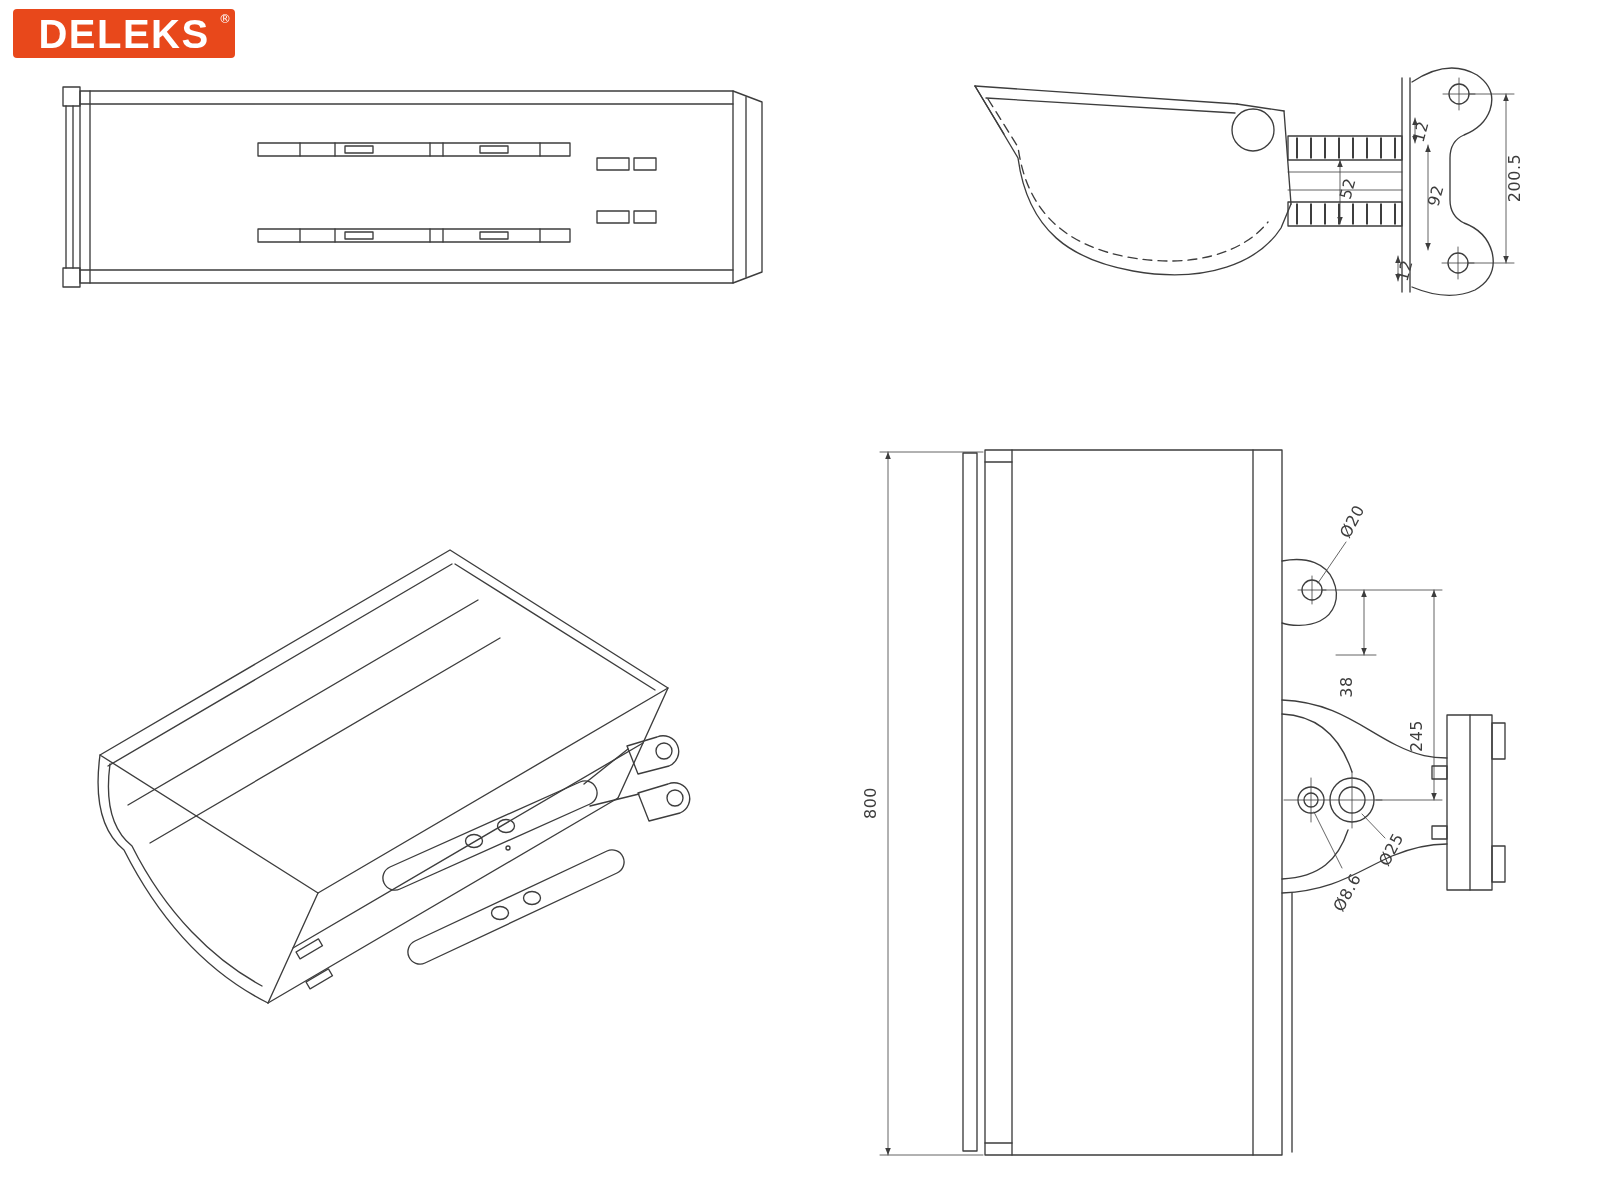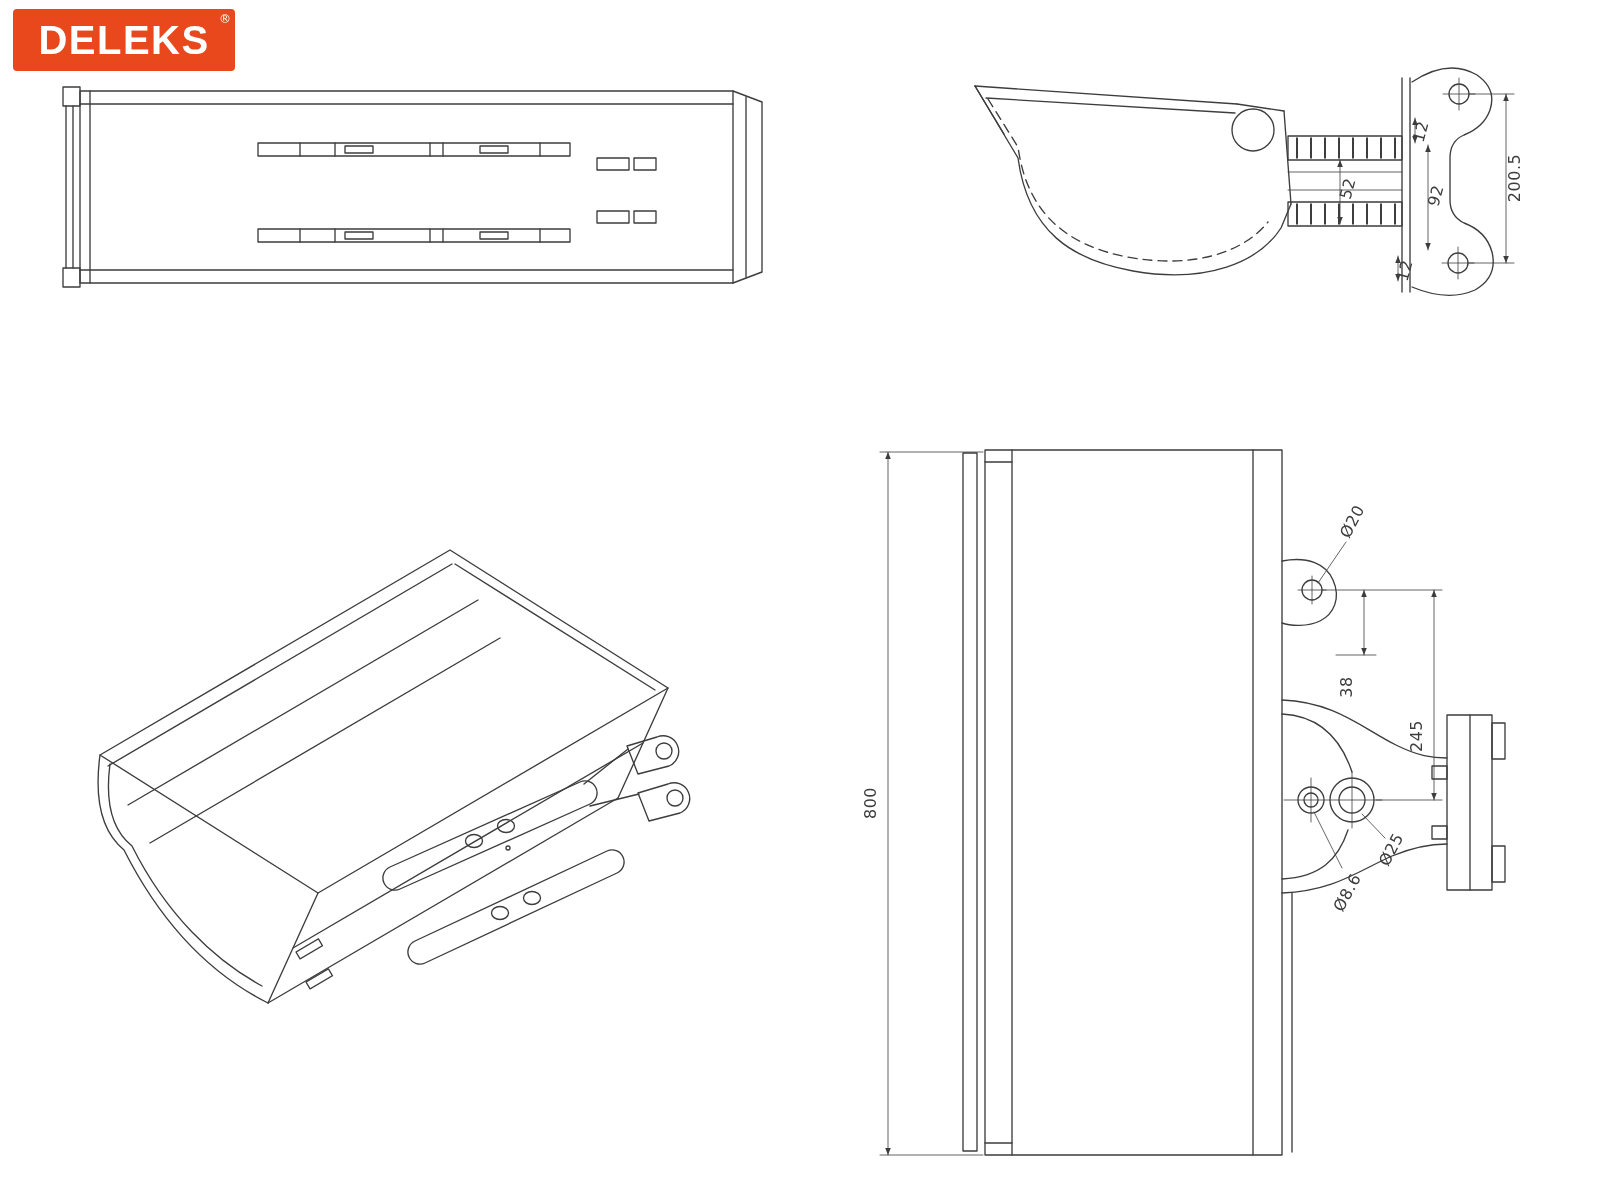--- a/index.html
+++ b/index.html
@@ -1,20 +1,20 @@
 <!DOCTYPE html>
 <html style="--accent: #e8481b; --logo-fg: #ffffff; --line: #3d3d3d; --bg: #ffffff;"><head>
 <meta charset="utf-8">
 <style>
   :root { --line:#3d3d3d; --accent:#e8481b; --logo-fg:#ffffff; --bg:#ffffff; }
   * { margin:0; padding:0; box-sizing:border-box; }
   html,body { width:1600px; height:1200px; }
   body { background:var(--bg); font-family:"DejaVu Sans", sans-serif; position:relative; overflow:hidden; }
 
-  .logo { position:absolute; left:13px; top:9px; width:222px; height:62px; background:var(--accent);
+  .logo { position:absolute; left:13px; top:9px; width:222px; height:49px; background:var(--accent);
           border-radius:4px; display:flex; align-items:center; justify-content:center; }
   .logo-text { color:var(--logo-fg); font-family:"Liberation Sans", sans-serif; font-weight:bold;
                font-size:40px; letter-spacing:1.5px; line-height:1; }
   .reg { position:absolute; top:3px; right:4px; font-size:12px; color:var(--logo-fg); }
 
   svg.drawing { position:absolute; left:0; top:0; }
   .ln, .ln * { stroke:var(--line); stroke-width:1.35; fill:none; stroke-linecap:round; stroke-linejoin:round; }
   .thin, .thin * { stroke-width:0.8; }
   .dash { stroke-dasharray:9 6; }
   .hatch { stroke-width:21; stroke-dasharray:2 12; stroke-linecap:butt; }

